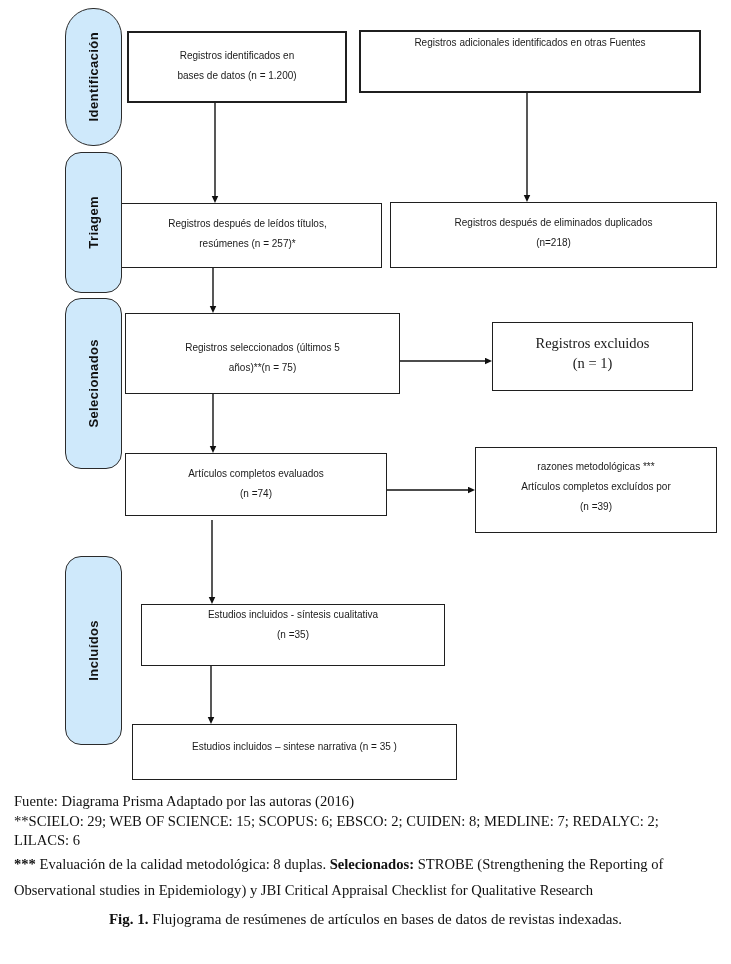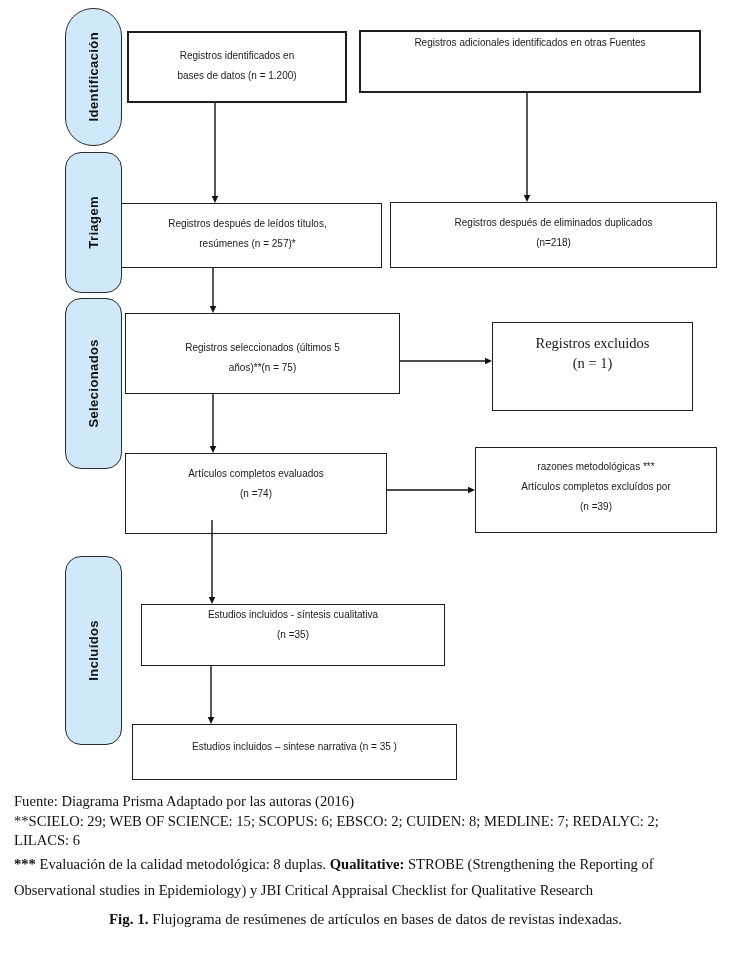--- a/index.html
+++ b/index.html
@@ -58,26 +58,26 @@
   <div class="fbox" style="left:390px;top:202px;width:327px;height:66px;padding-top:10px;">
     <span class="bl">Registros después de eliminados duplicados</span>
     <span class="bl">(n=218)</span>
   </div>
 
   <div class="fbox" style="left:125px;top:313px;width:275px;height:81px;padding-top:24px;">
     <span class="bl">Registros seleccionados (últimos 5</span>
     <span class="bl">años)**(n = 75)</span>
   </div>
 
-  <div class="fbox serifbox" style="left:492px;top:322px;width:201px;height:89px;padding-top:10px;">
+  <div class="fbox serifbox" style="left:492px;top:322px;width:201px;height:69px;padding-top:10px;">
     <span class="bl">Registros excluidos</span>
     <span class="bl">(n = 1)</span>
   </div>
 
-  <div class="fbox" style="left:125px;top:453px;width:262px;height:81px;padding-top:10px;">
+  <div class="fbox" style="left:125px;top:453px;width:262px;height:63px;padding-top:10px;">
     <span class="bl">Artículos completos evaluados</span>
     <span class="bl">(n =74)</span>
   </div>
 
   <div class="fbox" style="left:475px;top:447px;width:242px;height:86px;padding-top:9px;">
     <span class="bl">razones metodológicas ***</span>
     <span class="bl">Artículos completos excluídos por</span>
     <span class="bl">(n =39)</span>
   </div>
 
@@ -115,17 +115,17 @@
   <div class="stage" style="left:65px;top:298px;width:57px;height:171px;border-radius:16px;">
     <span>Selecionados</span>
   </div>
   <div class="stage" style="left:65px;top:556px;width:57px;height:189px;border-radius:16px;">
     <span>Incluídos</span>
   </div>
 
   <div class="notes">
     <div>Fuente: Diagrama Prisma Adaptado por las autoras (2016)</div>
     <div>**SCIELO: 29; WEB OF SCIENCE: 15; SCOPUS: 6; EBSCO: 2; CUIDEN: 8; MEDLINE: 7; REDALYC: 2; LILACS: 6</div>
-    <div class="n3"><span class="b">***</span><span> Evaluación de la calidad metodológica: 8 duplas. </span><span class="b">Qualitative:</span><span> STROBE (Strengthening the Reporting of Observational studies in Epidemiology) y JBI Critical Appraisal Checklist for Qualitative Research</span></div>
+    <div class="n3"><span class="b">***</span><span> Evaluación de la calidad metodológica: 8 duplas. </span><span class="b">Selecionados:</span><span> STROBE (Strengthening the Reporting of Observational studies in Epidemiology) y JBI Critical Appraisal Checklist for Qualitative Research</span></div>
     <div class="cap"><span class="b">Fig. 1.</span><span> Flujograma de resúmenes de artículos en bases de datos de revistas indexadas.</span></div>
   </div>
 
 </div>
 
 </body></html>

